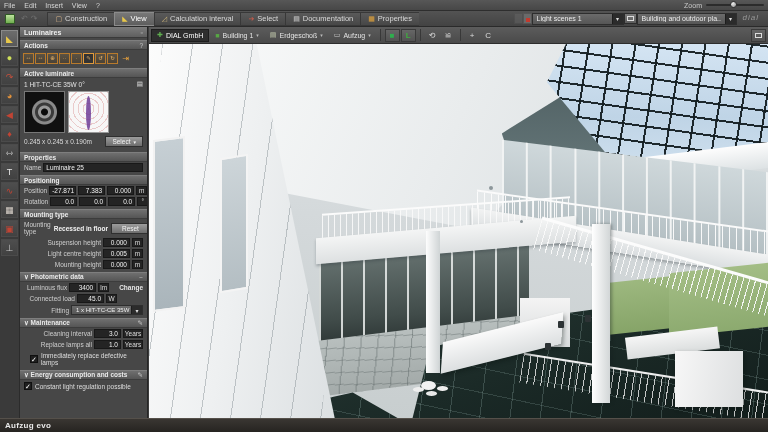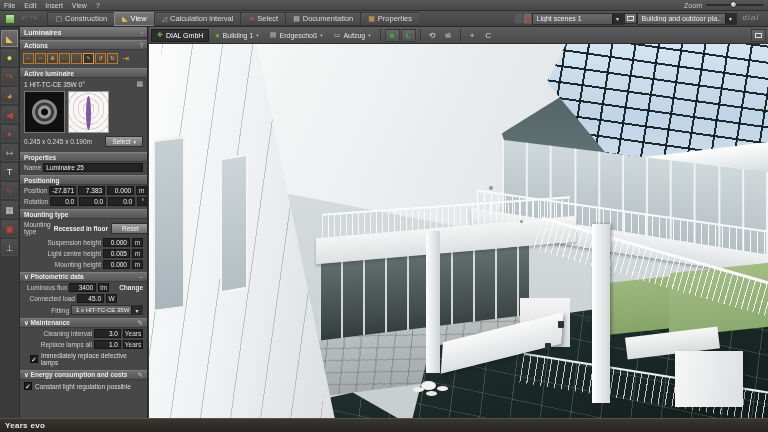--- a/index.html
+++ b/index.html
@@ -428,15 +428,15 @@
           <div class="door1"></div>
           <div class="door2"></div>
         </div>
         <div class="spot1"></div>
         <div class="spot2"></div>
       </div>
     </div>
   </div>
 
   <div class="statusbar">
-    <span class="brand">Years evo</span>
+    <span class="brand">Aufzug evo</span>
   </div>
 </div>
 
 </body></html>

